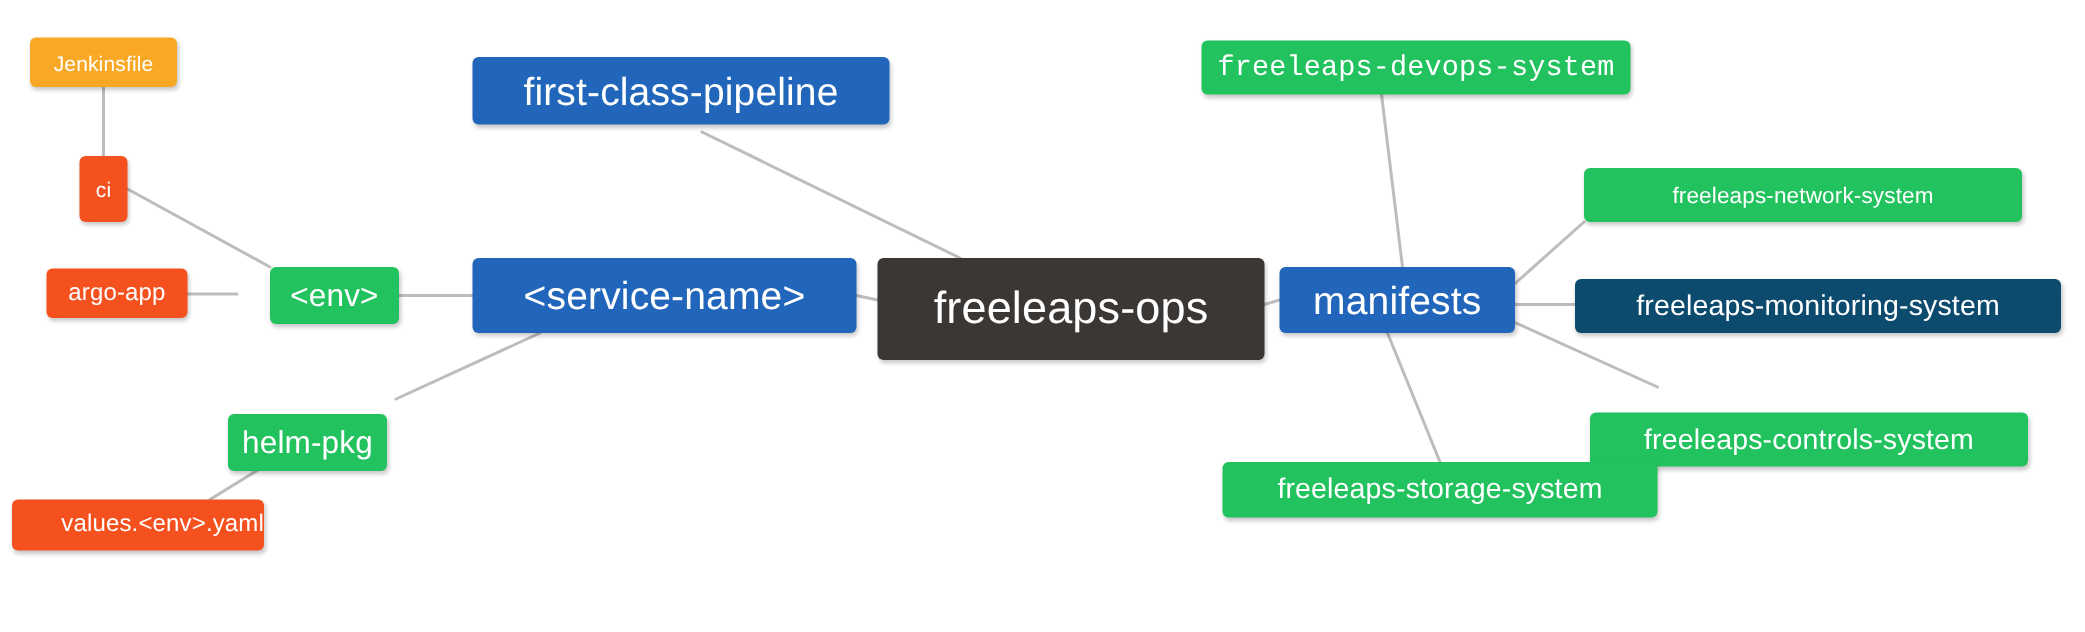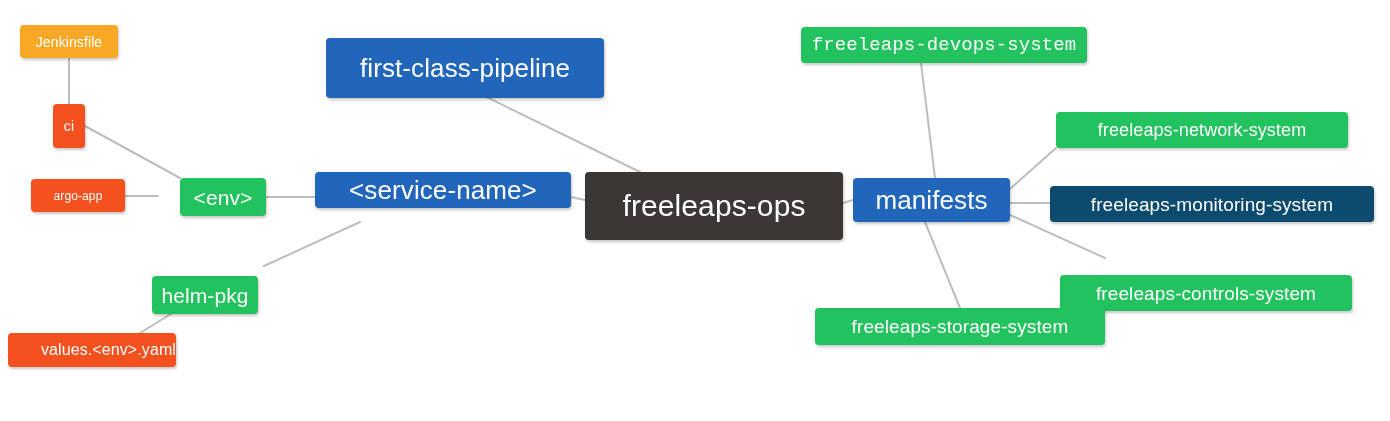--- a/index.html
+++ b/index.html
@@ -59,51 +59,51 @@
       <line x1="935" y1="178" x2="921" y2="63" stroke="#bdbdbd" stroke-width="2" stroke-linecap="round"></line>
       <line x1="1010" y1="189" x2="1056" y2="148" stroke="#bdbdbd" stroke-width="2" stroke-linecap="round"></line>
       <line x1="1010" y1="203" x2="1050" y2="203" stroke="#bdbdbd" stroke-width="2" stroke-linecap="round"></line>
       <line x1="1010" y1="215" x2="1105" y2="258" stroke="#bdbdbd" stroke-width="2" stroke-linecap="round"></line>
       <line x1="925" y1="222" x2="960" y2="308" stroke="#bdbdbd" stroke-width="2" stroke-linecap="round"></line>
     </svg>
   <div id="nodes">
       <div class="node" style="left: 585px; top: 172px; width: 258px; height: 68px; background: rgb(59, 55, 52); font-size: 30px;">
         <span class="node-label">freeleaps-ops</span>
       </div>
-      <div class="node" style="left: 315px; top: 172px; width: 256px; height: 36px; background: rgb(33, 102, 186); font-size: 26px;">
+      <div class="node" style="left: 315px; top: 172px; width: 256px; height: 50px; background: rgb(33, 102, 186); font-size: 26px;">
         <span class="node-label">&lt;service-name&gt;</span>
       </div>
-      <div class="node" style="left: 326px; top: 38px; width: 278px; height: 60px; background: rgb(33, 102, 186); font-size: 26px;">
+      <div class="node" style="left: 315px; top: 38px; width: 278px; height: 45px; background: rgb(33, 102, 186); font-size: 26px;">
         <span class="node-label">first-class-pipeline</span>
       </div>
       <div class="node" style="left: 853px; top: 178px; width: 157px; height: 44px; background: rgb(33, 102, 186); font-size: 26px;">
         <span class="node-label">manifests</span>
       </div>
       <div class="node" style="left: 158px; top: 178px; width: 86px; height: 38px; background: rgb(34, 194, 94); font-size: 21px; margin-left: 22px;">
         <span class="node-label">&lt;env&gt;</span>
       </div>
       <div class="node" style="left: 152px; top: 258px; width: 106px; height: 38px; background: rgb(34, 194, 94); font-size: 21px; margin-top: 18px;">
         <span class="node-label">helm-pkg</span>
       </div>
       <div class="node" style="left: 20px; top: 25px; width: 98px; height: 33px; background: rgb(249, 168, 37); font-size: 14px;">
         <span class="node-label">Jenkinsfile</span>
       </div>
       <div class="node" style="left: 53px; top: 104px; width: 32px; height: 44px; background: rgb(244, 81, 30); font-size: 14px;">
         <span class="node-label">ci</span>
       </div>
-      <div class="node" style="left: 31px; top: 179px; width: 94px; height: 33px; background: rgb(244, 81, 30); font-size: 12px;">
+      <div class="node" style="left: 31px; top: 179px; width: 94px; height: 33px; background: rgb(244, 81, 30); font-size: 16px;">
         <span class="node-label">argo-app</span>
       </div>
       <div class="node" style="left: 8px; top: 333px; width: 168px; height: 34px; background: rgb(244, 81, 30); font-size: 16px; justify-content: flex-end;">
         <span class="node-label">values.&lt;env&gt;.yaml</span>
       </div>
       <div class="node" style="left: 801px; top: 27px; width: 286px; height: 36px; background: rgb(34, 194, 94); font-size: 19px; font-family: Liberation Mono, monospace;">
         <span class="node-label">freeleaps-devops-system</span>
       </div>
-      <div class="node" style="left: 1056px; top: 112px; width: 292px; height: 36px; background: rgb(34, 194, 94); font-size: 18px;">
+      <div class="node" style="left: 1056px; top: 112px; width: 292px; height: 36px; background: rgb(34, 194, 94); font-size: 15px;">
         <span class="node-label">freeleaps-network-system</span>
       </div>
       <div class="node" style="left: 1050px; top: 186px; width: 324px; height: 36px; background: #0c4a6e; font-size: 19px;">
         <span class="node-label">freeleaps-monitoring-system</span>
       </div>
       <div class="node" style="left: 1060px; top: 258px; width: 292px; height: 36px; background: rgb(34, 194, 94); font-size: 19px; margin-top: 17px;">
         <span class="node-label">freeleaps-controls-system</span>
       </div>
       <div class="node" style="left: 815px; top: 308px; width: 290px; height: 37px; background: rgb(34, 194, 94); font-size: 19px;">
         <span class="node-label">freeleaps-storage-system</span>

